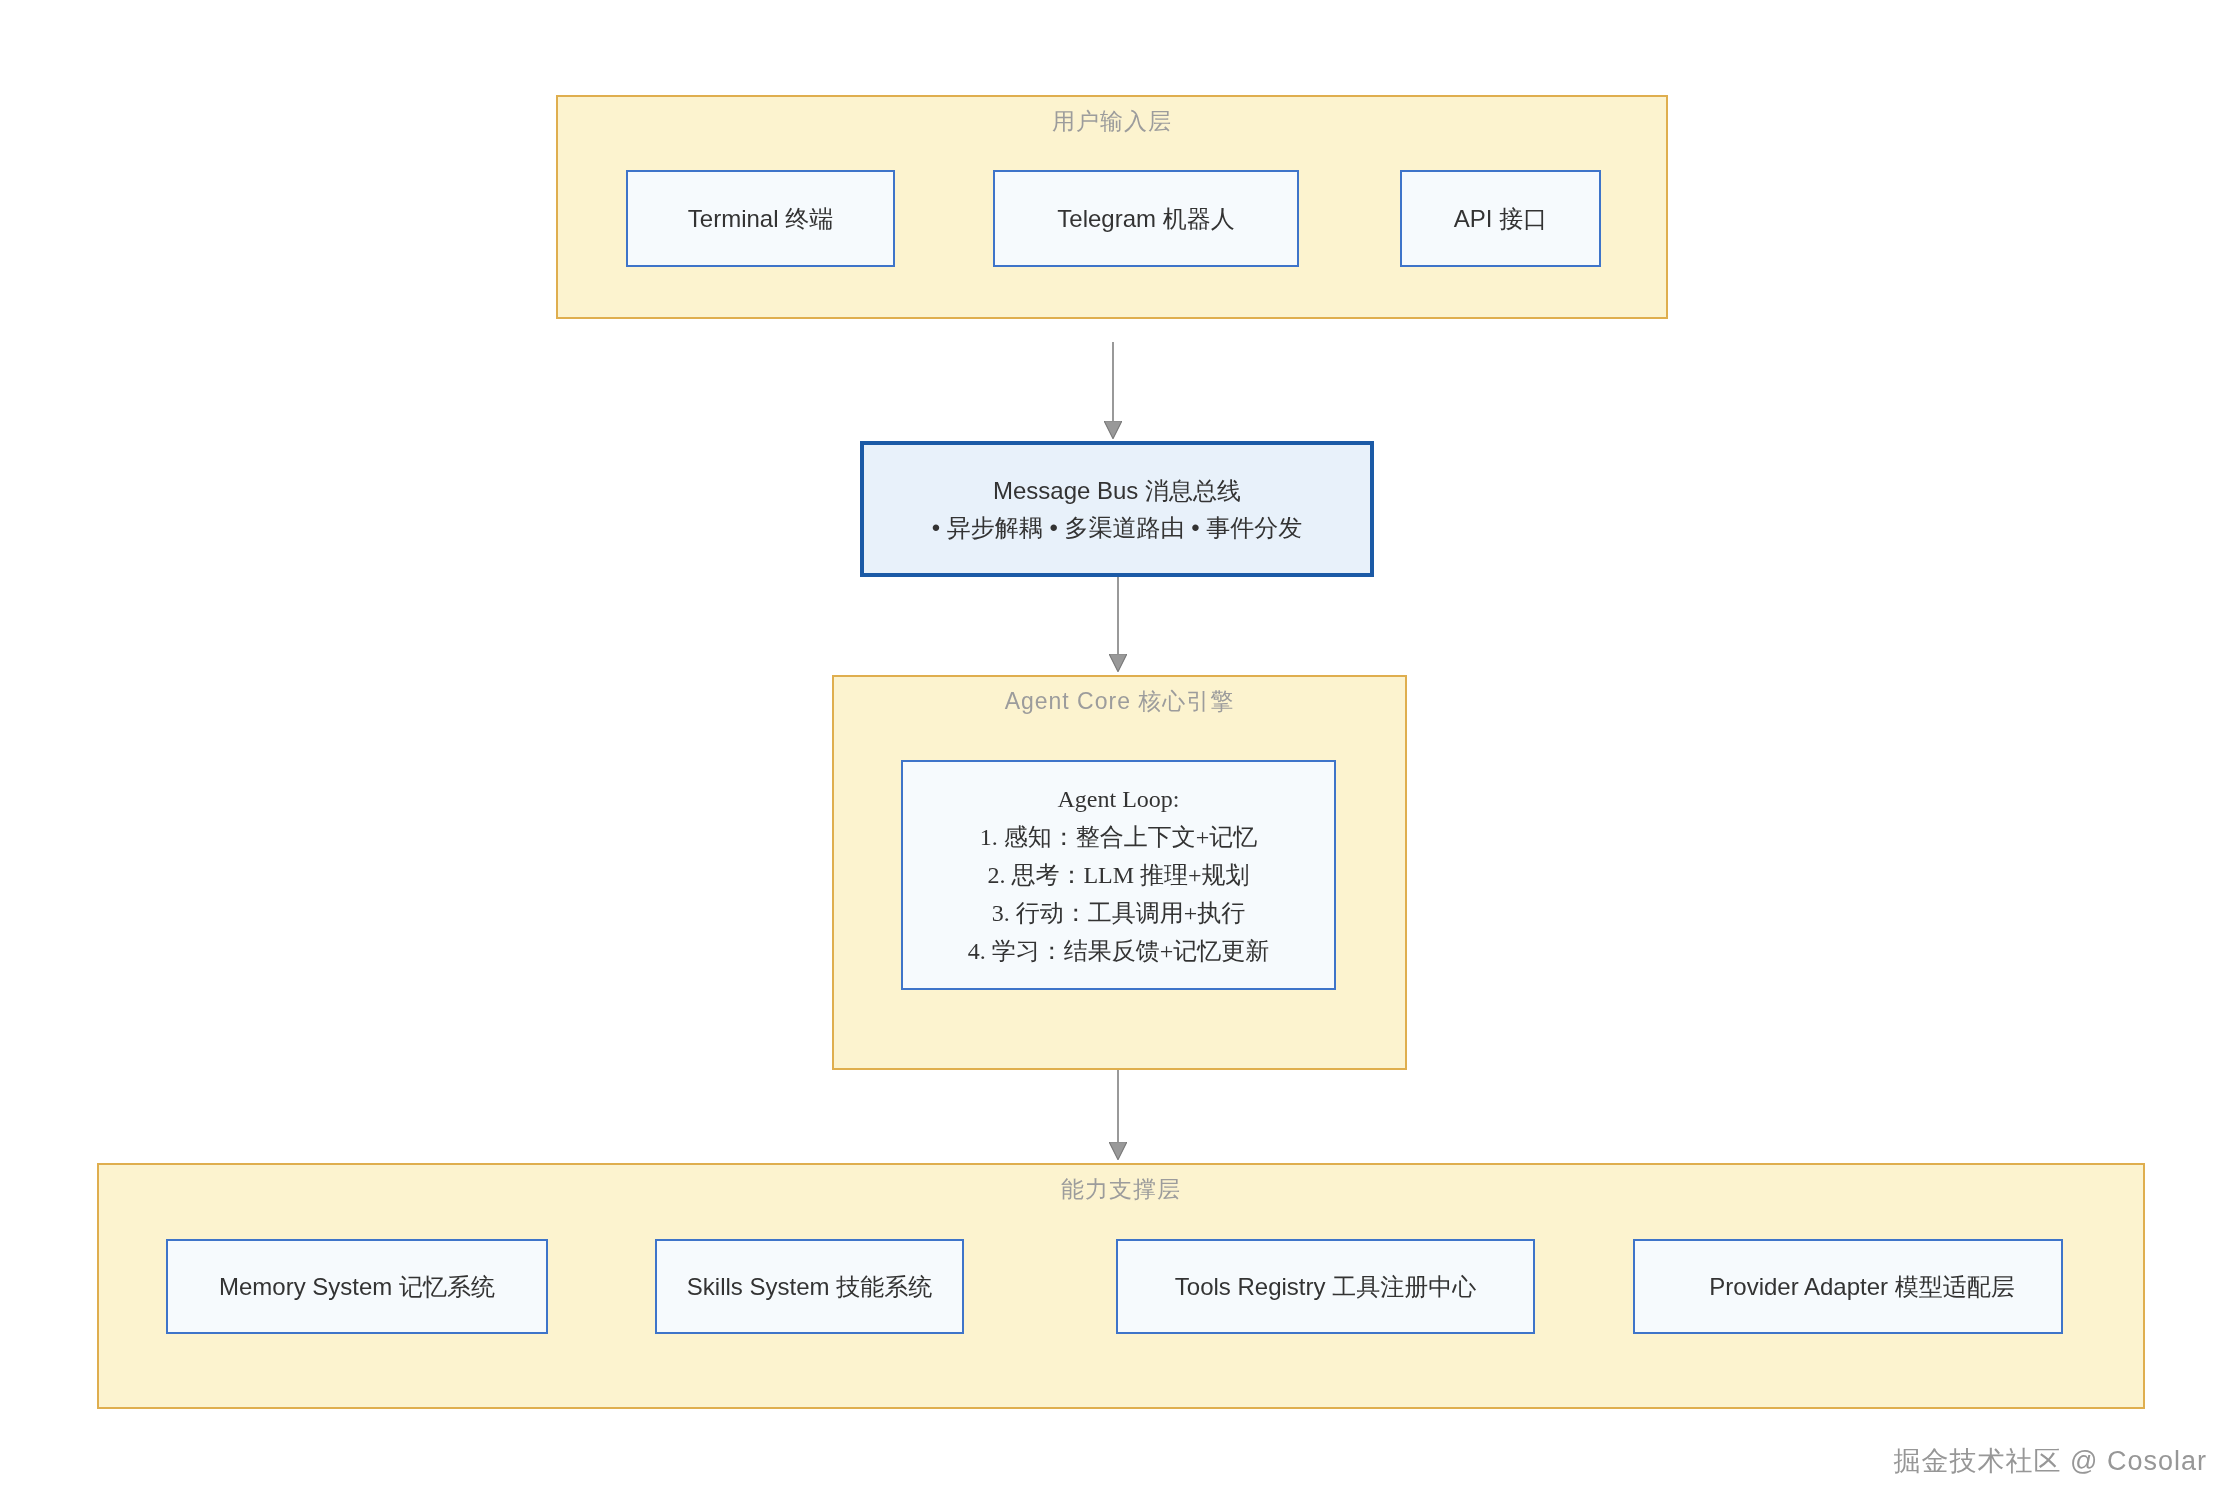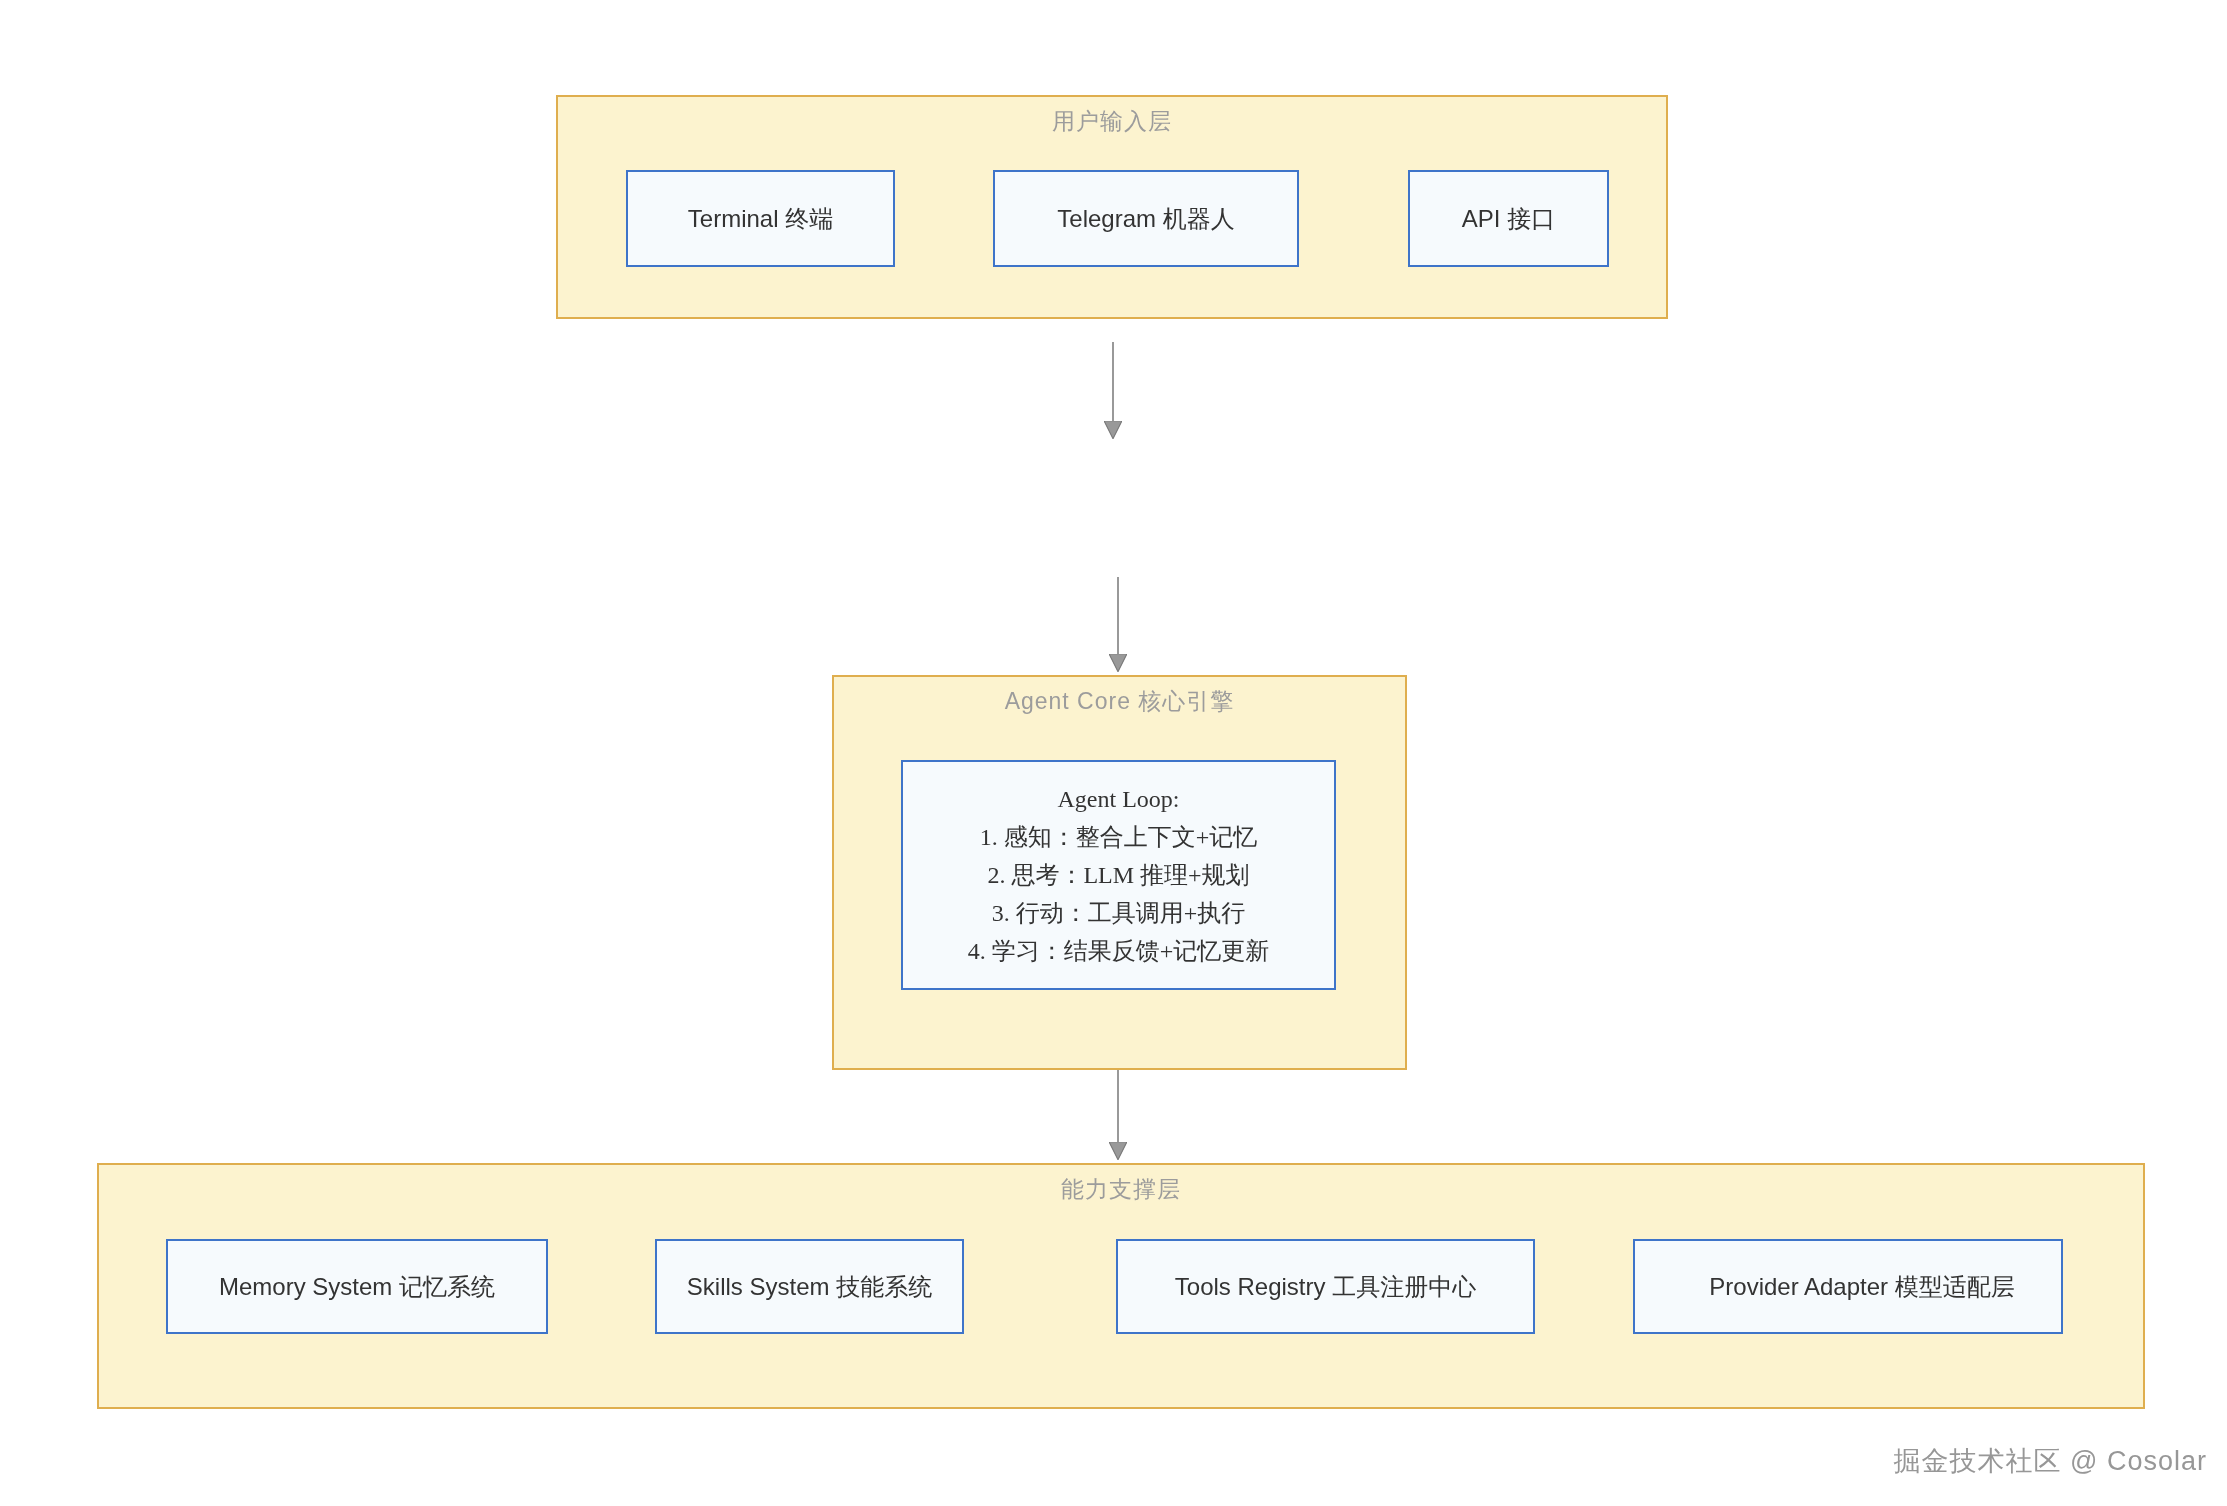--- a/index.html
+++ b/index.html
@@ -87,24 +87,28 @@
 
   <div class="subgraph" style="left:556px; top:95px; width:1112px; height:224px;">
     <div class="subgraph-title">用户输入层</div>
   </div>
   <div class="node" style="left:626px; top:170px; width:269px; height:97px;align-items:center;">
     <span>Terminal 终端</span>
   </div>
   <div class="node" style="left:993px; top:170px; width:306px; height:97px;">
     <span>Telegram 机器人</span>
   </div>
-  <div class="node" style="left:1400px; top:170px; width:201px; height:97px;margin-left:8px;">
+  <div class="node" style="left:1400px; top:170px; width:201px; height:97px;">
     <span>API 接口</span>
   </div>
 
+  <div class="node bus multiline" style="left:860px; top:441px; width:514px; height:136px;">
+    <div>Message Bus 消息总线</div>
+    <div>• 异步解耦 • 多渠道路由 • 事件分发</div>
+  </div>
 
   <div class="subgraph" style="left:832px; top:675px; width:575px; height:395px;">
     <div class="subgraph-title">Agent Core 核心引擎</div>
   </div>
   <div class="node agent-loop multiline" style="left:901px; top:760px; width:435px; height:230px;font-family:Liberation Serif, serif;">
     <div>Agent Loop:</div>
     <div>1. 感知：整合上下文+记忆</div>
     <div>2. 思考：LLM 推理+规划</div>
     <div>3. 行动：工具调用+执行</div>
     <div>4. 学习：结果反馈+记忆更新</div>

